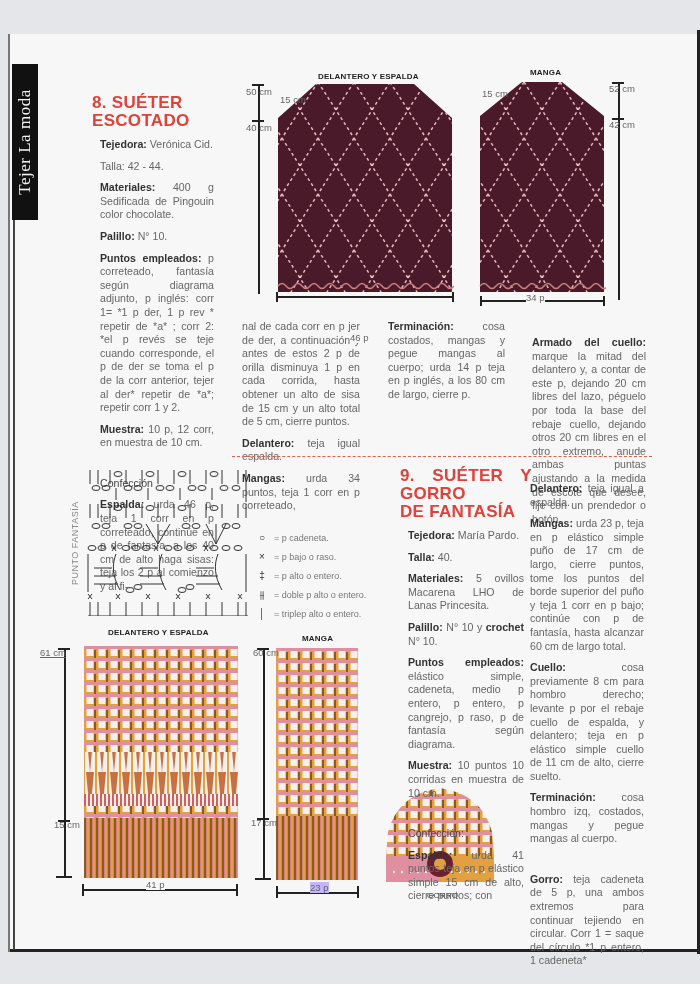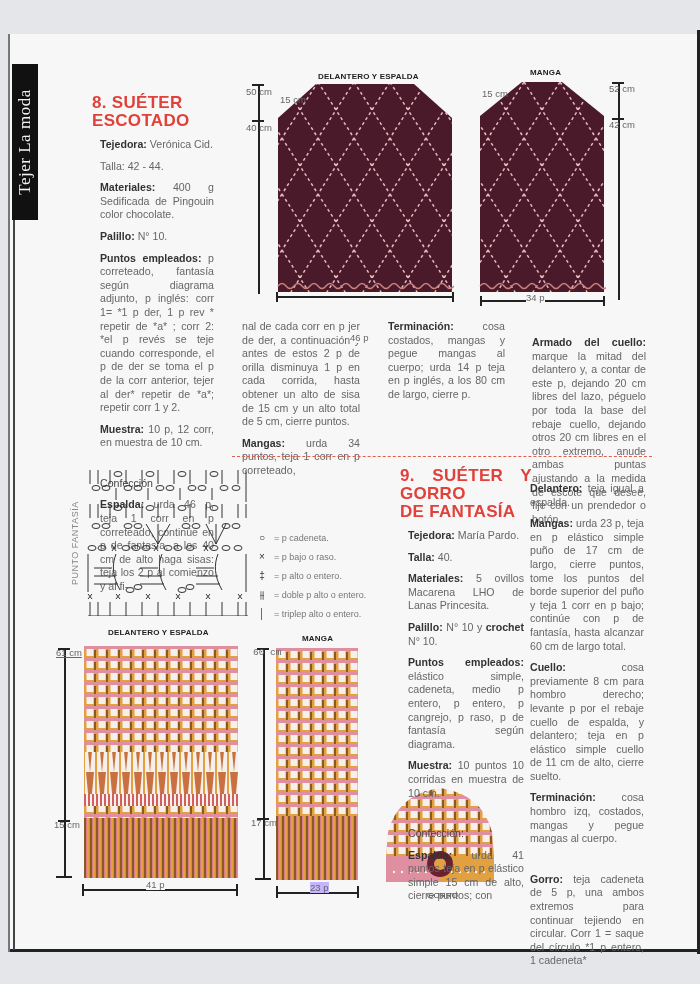--- a/index.html
+++ b/index.html
@@ -67,20 +67,21 @@
   <p><b>Palillo:</b><span> N° 10.</span></p>
   <p><b>Puntos empleados:</b><span> p correteado, fantasía según diagrama adjunto, p inglés: corr 1= *1 p der, 1 p rev * repetir de *a* ; corr 2: *el p revés se teje cuando corresponde, el p de der se toma el p de la corr anterior, tejer al der* repetir de *a*; repetir corr 1 y 2.</span></p>
   <p><b>Muestra:</b><span> 10 p, 12 corr, en muestra de 10 cm.</span></p>
   <div class="gap"></div>
   <p><b style="font-weight:normal;color:#444">Confección</b></p>
   <p><b>Espalda:</b><span> urda 46 p, teja 1 corr en p correteado, continúe en p de fantasía, a los 40 cm de alto haga sisas: teja los 2 p al comienzo y al fi-</span></p>
 </div>
 
 <div class="col" style="left:234px; top:312px; width:134px;">
   <p>nal de cada corr en p jer de der, a continuación y antes de estos 2 p de orilla disminuya 1 p en cada corrida, hasta obtener un alto de sisa de 15 cm y un alto total de 5 cm, cierre puntos.</p>
+  <p><b>Delantero:</b><span> teja igual espalda.</span></p>
   <p><b>Mangas:</b><span> urda 34 puntos, teja 1 corr en p correteado,</span></p>
 </div>
 
 <div class="col" style="left:380px; top:312px; width:133px;">
   <p><b>Terminación:</b><span> cosa costados, mangas y pegue mangas al cuerpo; urda 14 p teja en p inglés, a los 80 cm de largo, cierre p.</span></p>
 </div>
 
 <div class="col" style="left:524px; top:328px; width:130px;">
   <p><b>Armado del cuello:</b><span> marque la mitad del delantero y, a contar de este p, dejando 20 cm libres del lazo, péguelo por toda la base del rebaje cuello, dejando otros 20 cm libres en el otro extremo, anude ambas puntas ajustando a la medida de escote que desee, fije con un prendedor o botón.</span></p>
 </div>
@@ -264,32 +265,32 @@
 
 <svg class="piece" style="left:276px; top:648px;" width="82" height="232" viewBox="0 0 82 232">
   <rect x="0" y="0" width="82" height="168" fill="url(#blocks)"></rect>
   <rect x="0" y="168" width="82" height="64" fill="url(#ribs)"></rect>
 </svg>
 
 <div class="vline" style="left:64px; top:648px; height:228px;"></div>
 <div class="tick" style="left:58px; top:648px; width:12px; height:1.5px;"></div>
 <div class="tick" style="left:58px; top:820px; width:12px; height:1.5px;"></div>
 <div class="tick" style="left:56px; top:876px; width:16px; height:1.5px;"></div>
-<div class="dim-text" style="left:56px; top:647px;text-decoration:underline;">61 cm</div>
+<div class="dim-text" style="left:40px; top:647px;text-decoration:underline;">61 cm</div>
 <div class="dim-text" style="left:54px; top:819px;">15 cm</div>
 <div class="hline" style="left:82px; top:889px; width:156px;"></div>
 <div class="tick" style="left:82px; top:884px; width:1.5px; height:12px;"></div>
 <div class="tick" style="left:236px; top:884px; width:1.5px; height:12px;"></div>
 <div class="dim-text" style="left:146px; top:879px; background:#f7f7f7;">41 p</div>
 
 <div class="vline" style="left:263px; top:648px; height:230px;"></div>
 <div class="tick" style="left:257px; top:648px; width:12px; height:1.5px;"></div>
 <div class="tick" style="left:257px; top:818px; width:12px; height:1.5px;"></div>
 <div class="tick" style="left:255px; top:878px; width:16px; height:1.5px;"></div>
-<div class="dim-text" style="left:253px; top:647px;font-family:Liberation Mono, monospace;">60 cm</div>
+<div class="dim-text" style="left:253px; top:647px;">60 cm</div>
 <div class="dim-text" style="left:251px; top:817px;">17 cm</div>
 <div class="hline" style="left:276px; top:892px; width:82px;"></div>
 <div class="tick" style="left:276px; top:886px; width:1.5px; height:12px;"></div>
 <div class="tick" style="left:357px; top:886px; width:1.5px; height:12px;"></div>
 <div class="dim-text" style="left:310px; top:882px; background:#c4b5fd;">23 p</div>
 
 <svg class="piece" style="left:384px; top:784px;" width="112" height="100" viewBox="0 0 112 100">
   <path d="M2 72 L4 48 Q14 10 56 4 Q98 10 108 48 L110 72 Z" fill="url(#blocks)"></path>
   <rect x="2" y="72" width="56" height="26" fill="#e08fa0"></rect>
   <rect x="56" y="72" width="54" height="26" fill="#e2a040"></rect>

